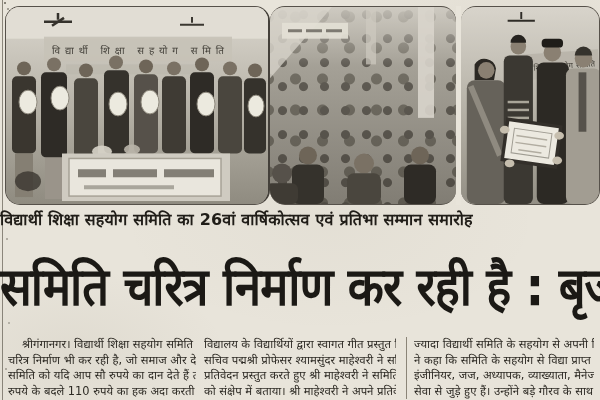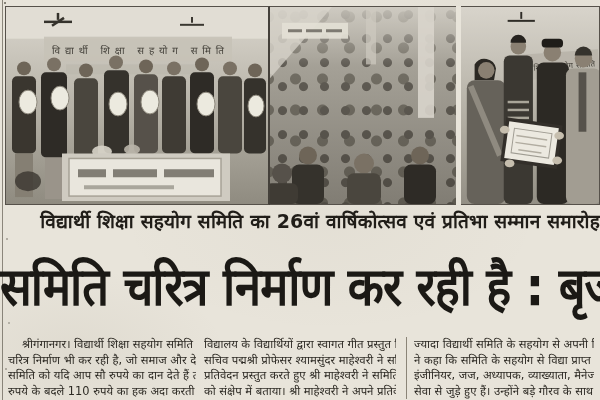--- a/index.html
+++ b/index.html
@@ -26,40 +26,40 @@
     box-shadow:3px 6px 0 rgba(50,45,36,.5), 1px 14px 0 rgba(50,45,36,.4),
                5px 196px 0 rgba(50,45,36,.45), 2px 236px 0 rgba(50,45,36,.4),
                4px 320px 0 rgba(50,45,36,.35), 1px 366px 0 rgba(50,45,36,.4);
   }
 
   
   .photo-strip{
     position:absolute;left:5px;top:6px;width:595px;height:199px;
     display:flex;align-items:stretch;
   }
-  .photo{position:relative;overflow:hidden;background:#b2aea4;}
+  .photo{position:relative;overflow:hidden;background:#b2aea4;border-radius:15px;}
   .photo svg{display:block;width:100%;height:100%;}
   .photo-stage{width:262px;border:1px solid #56514a;border-right:2px solid #44403a;}
   .photo-audience{
     width:186px;border-top:1px solid #56514a;border-bottom:1px solid #56514a;
     background:
       linear-gradient(180deg, rgba(214,210,201,.85) 0%, rgba(175,171,161,.25) 30%, rgba(90,86,78,.45) 100%),
       radial-gradient(circle at 50% 40%, #45413a 4px, rgba(0,0,0,0) 5px),
       radial-gradient(circle at 50% 45%, #5d594f 5px, rgba(0,0,0,0) 6px),
       #a19d93;
     background-size:100% 100%, 21px 24px, 27px 31px;
     background-position:0 0, 2px 46px, 12px 58px;
   }
   .photo-gap{width:5px;background:#e8e4da;}
   .photo-award{flex:1;border:1px solid #56514a;border-left:none;}
 
   
   .kicker{
     position:absolute;left:0;top:208px;width:100%;height:30px;
-    text-align:right;font-size:19px;font-weight:bold;color:#201d18;
+    text-align:left;font-size:16px;font-weight:bold;color:#201d18;
     white-space:nowrap;letter-spacing:.2px;
   }
   .headline{
     position:absolute;left:0;top:240px;width:100%;height:88px;
     text-align:center;font-size:47px;line-height:84px;font-weight:bold;color:#1b1915;
     white-space:nowrap;transform:scaleY(1.12);transform-origin:top center;
     letter-spacing:-1px;
   }
 
   

